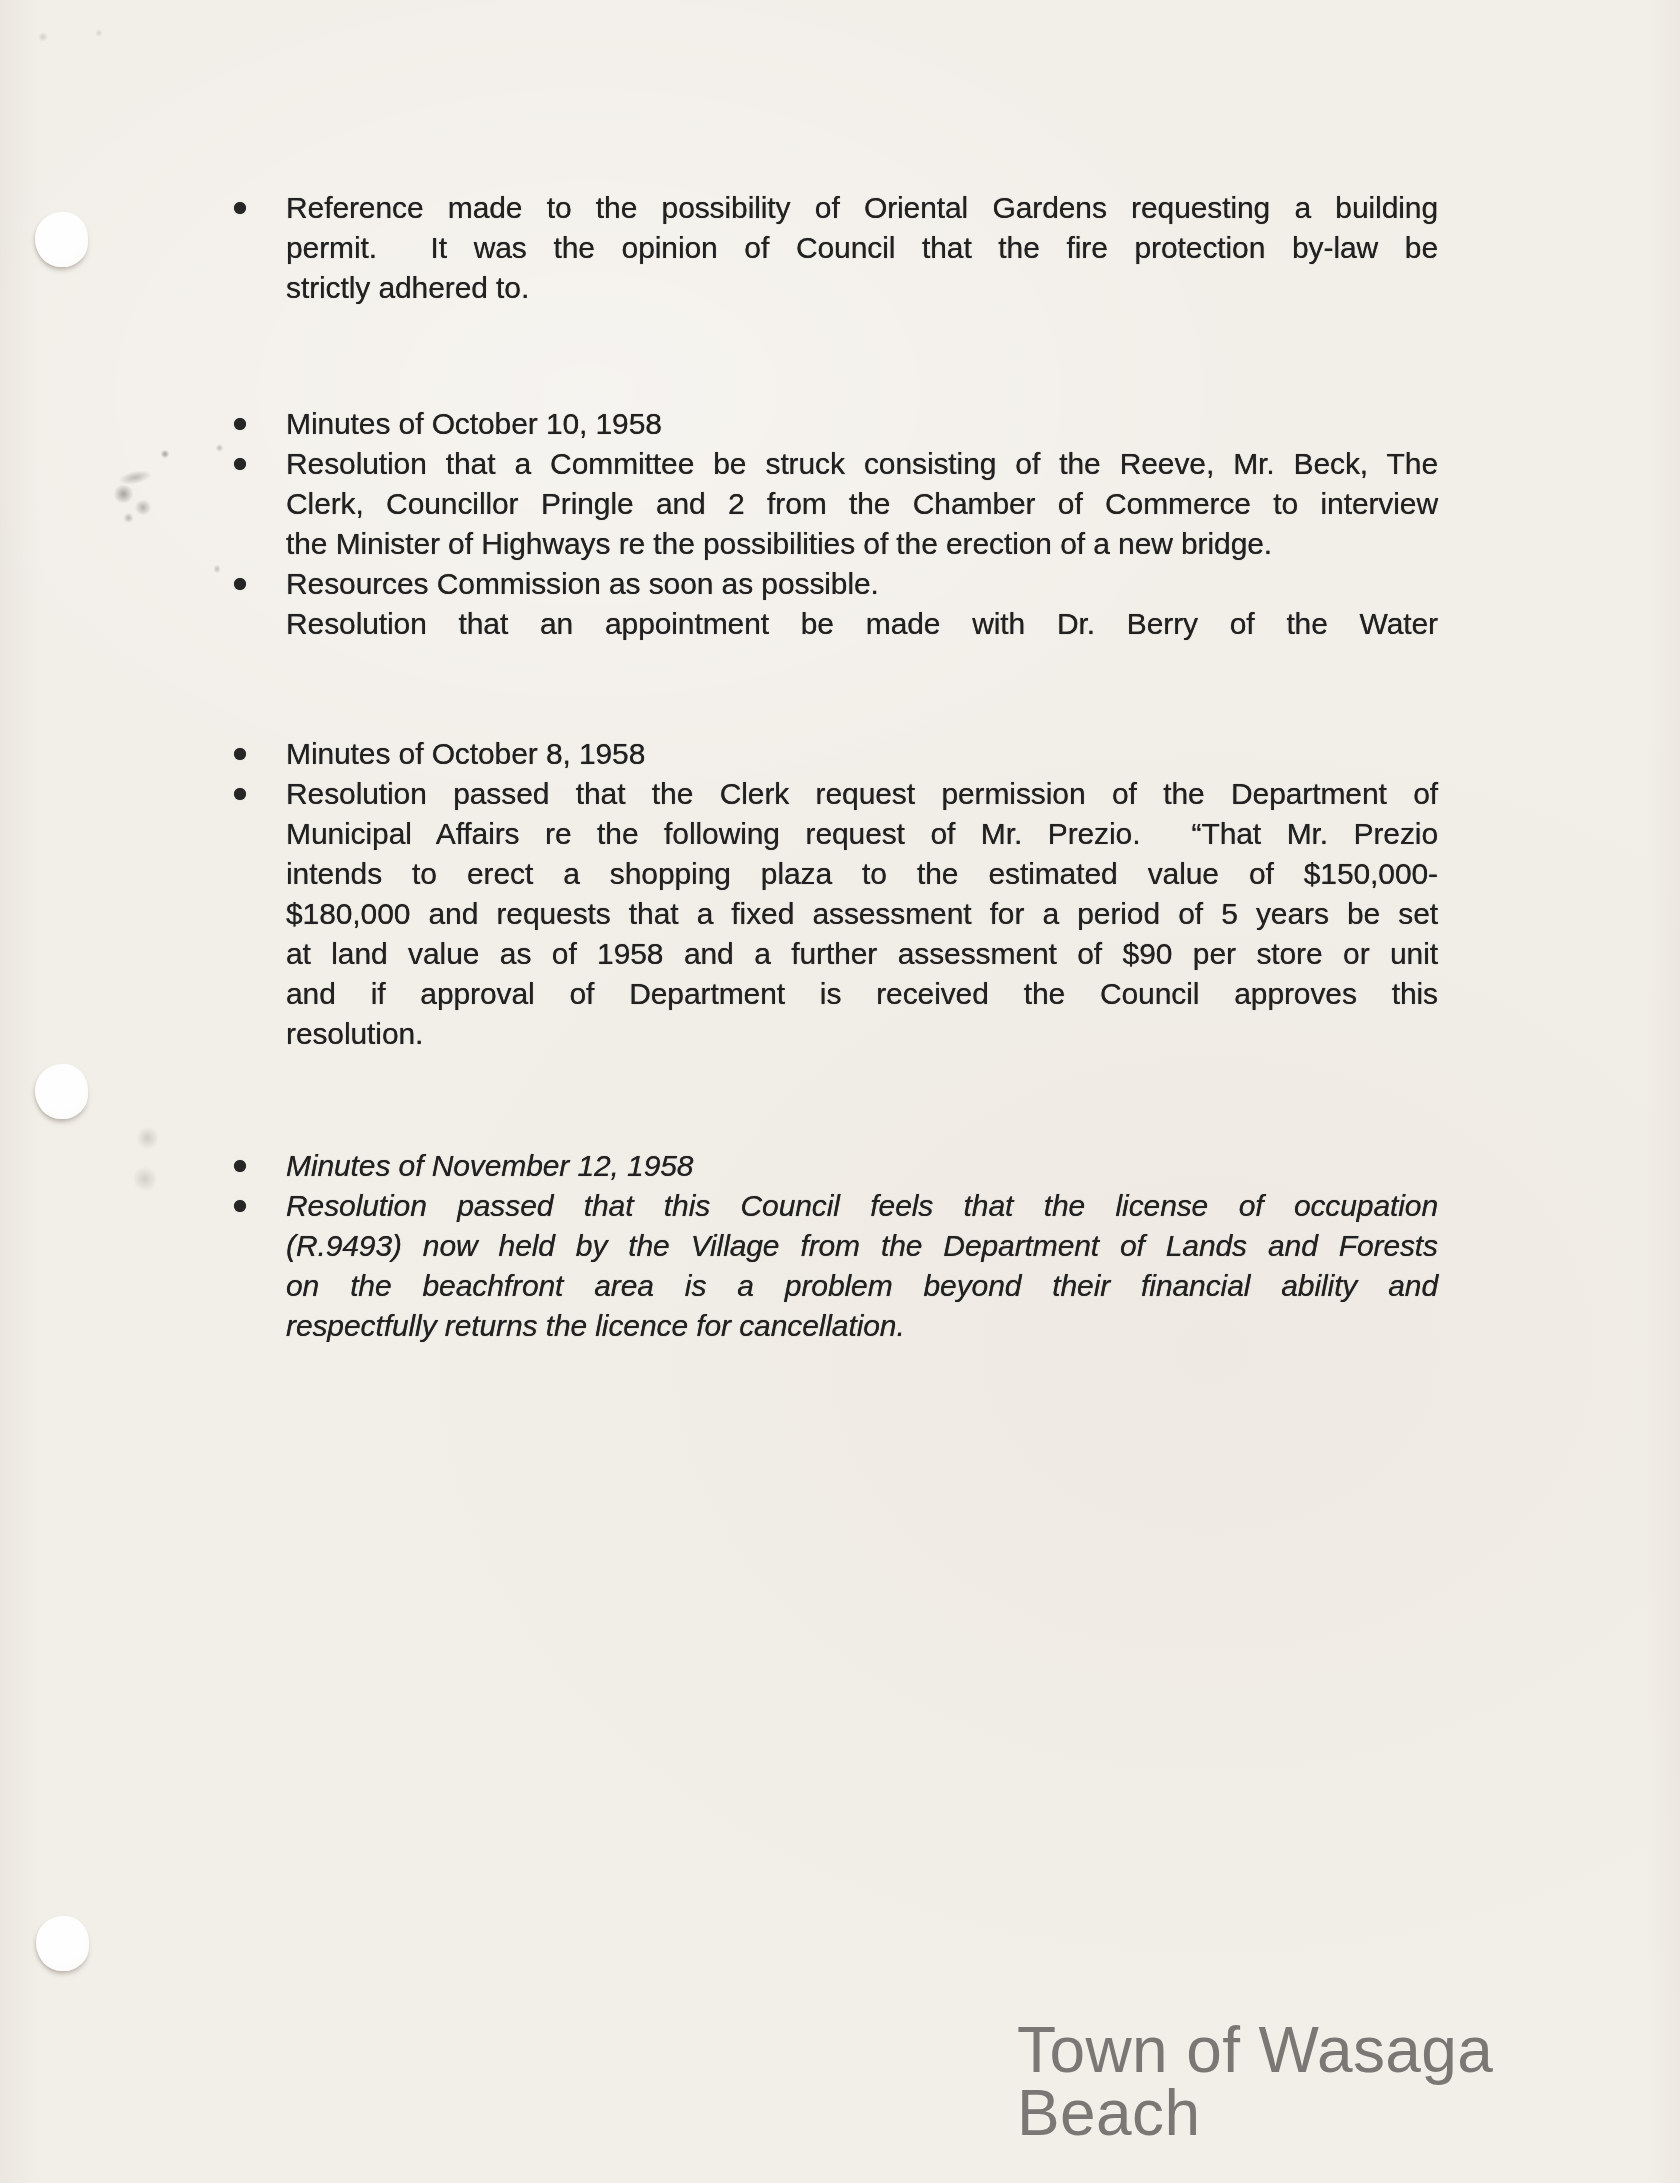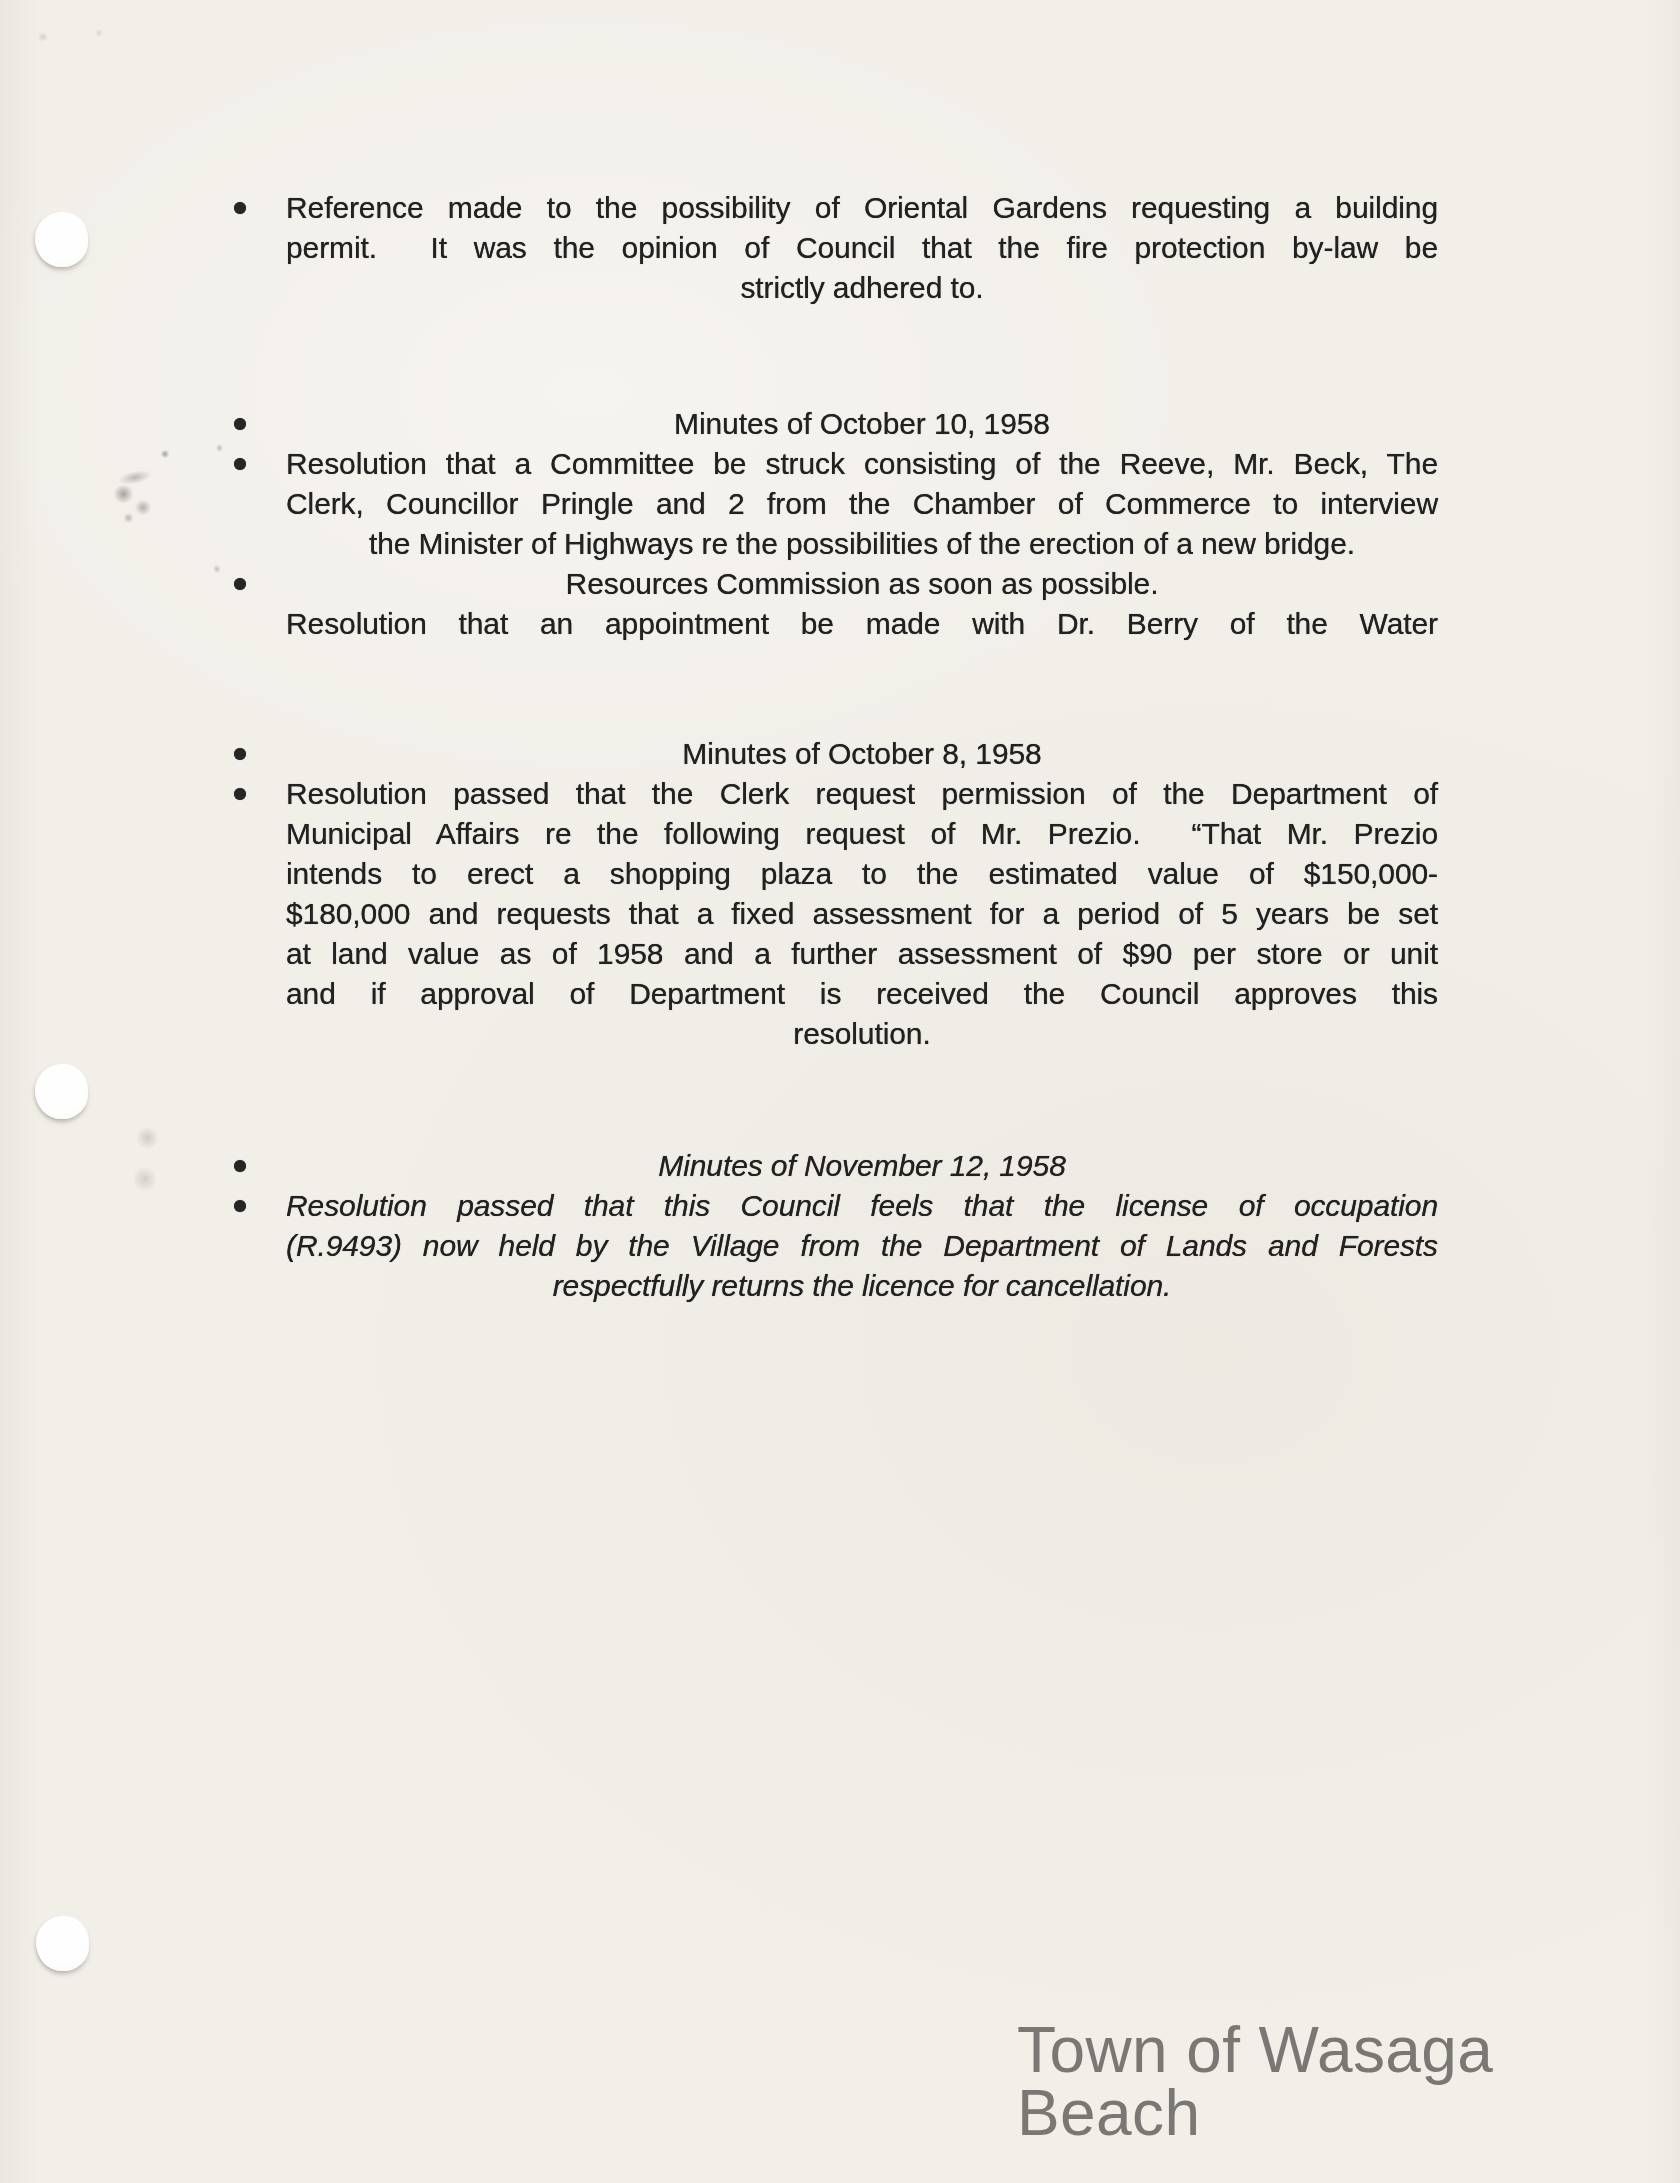--- a/index.html
+++ b/index.html
@@ -65,21 +65,21 @@
     position: absolute;
     left: -52px; top: 14px;
     width: 12px; height: 12px;
     border-radius: 50%;
     background: #262626;
     box-shadow: 0 0 0.7px rgba(25,25,25,0.85);
   }
   .line {
     line-height: 40px;
     white-space: pre-wrap;
-    text-align: center;
+    text-align: left;
   }
   .jf {
     text-align: justify;
     text-align-last: justify;
   }
 
   .watermark {
     position: absolute;
     left: 1017px; top: 2019px;
     font-size: 64px;
@@ -157,20 +157,21 @@
 
     <section class="sec sec-g3">
       <div class="li">
         <span class="bullet"></span>
         <div class="line">Minutes of November 12, 1958</div>
       </div>
       <div class="li">
         <span class="bullet"></span>
         <div class="line jf">Resolution passed that this Council feels that the license of occupation</div>
         <div class="line jf">(R.9493) now held by the Village from the Department of Lands and Forests</div>
+        <div class="line jf">on the beachfront area is a problem beyond their financial ability and</div>
         <div class="line">respectfully returns the licence for cancellation.</div>
       </div>
     </section>
 
   </div>
 
   <div class="watermark">Town of Wasaga Beach</div>
 
 </div>
 

